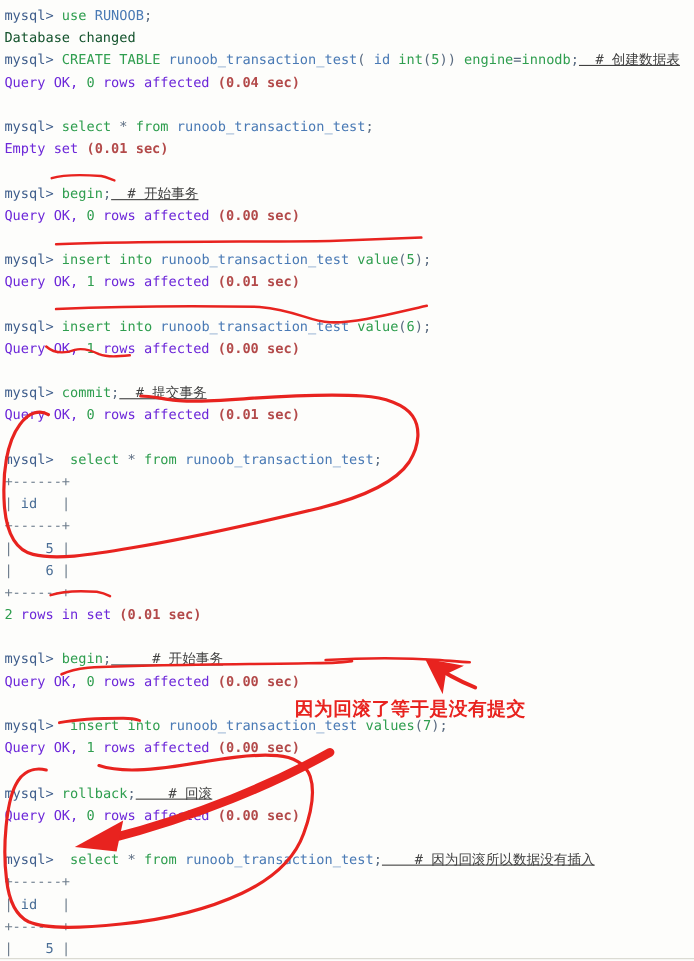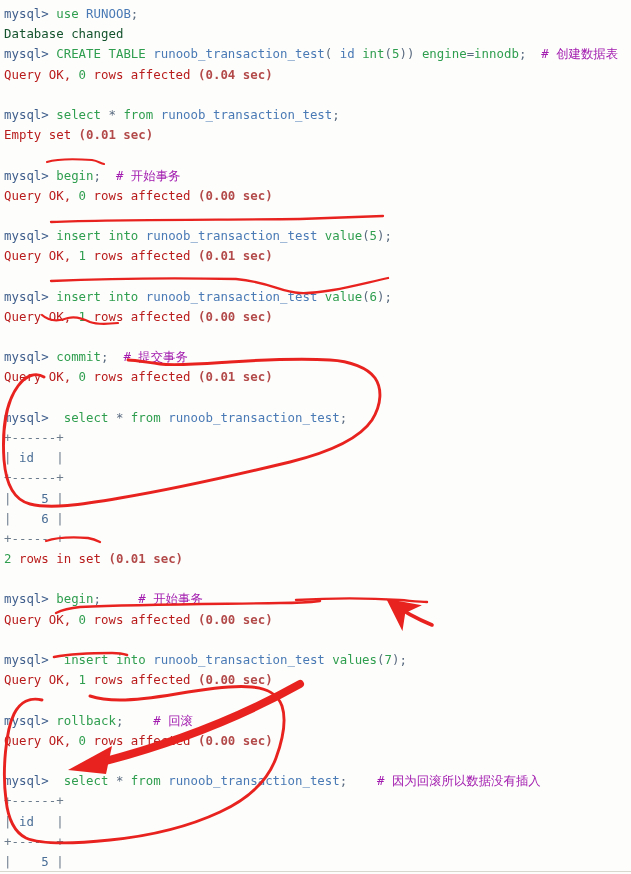--- a/index.html
+++ b/index.html
@@ -31,24 +31,24 @@
   .blank { display: block; height: 20.2px; }
 
   
   .prompt  { color: #3f5e8c; }
   .kw      { color: #2f9e4f; }
   .ident   { color: #4a7ab5; }
   .punct   { color: #5a6b80; }
   .num     { color: #2f9e4f; }
   .plain   { color: #14532d; }
   .time    { color: #b34a4a; font-weight: bold; }
-  .comment { color: #a21caf; }
+  .comment { color: #404040; text-decoration: underline; }
   .tbl     { color: #6d7c8c; }
   .val     { color: #4a6e96; }
-  .ok      { color: #b91c1c; }
+  .ok      { color: #6d28d9; }
   .grn     { color: #2f9e4f; }
   .setn    { color: #2f9e4f; }
 
   
   #annotations {
     position: absolute;
     left: 0; top: 0;
     width: 631px;
     height: 874px;
     z-index: 2;
@@ -112,15 +112,16 @@
 
     <path d="M42,700 C30,697 20,702 14,714 C6,730 2,770 6,800 C8,818 14,832 26,838
              C42,845 72,844 110,840 C150,836 190,826 220,812 C250,798 268,780 276,758
              C284,736 286,718 282,706 C278,694 266,688 252,687 C230,685 200,690 176,694
              C152,698 134,700 120,700 C104,700 96,698 90,696" stroke="#e8231f" stroke-width="2.9" fill="none" stroke-linecap="round" stroke-linejoin="round"></path>
 
     <path d="M300,684 C250,712 180,742 98,763" stroke="#e8231f" stroke-width="8" fill="none" stroke-linecap="round"></path>
     <path d="M68,770 L112,746 L106,774 Z" fill="#e8231f"></path>
   </svg>
 
+  <div class="anno-note" style="left:268px; top:633px;">因为回滚了等于是没有提交</div>
 
   <div class="footer-rule"></div>
 </div>
 
 </body></html>

